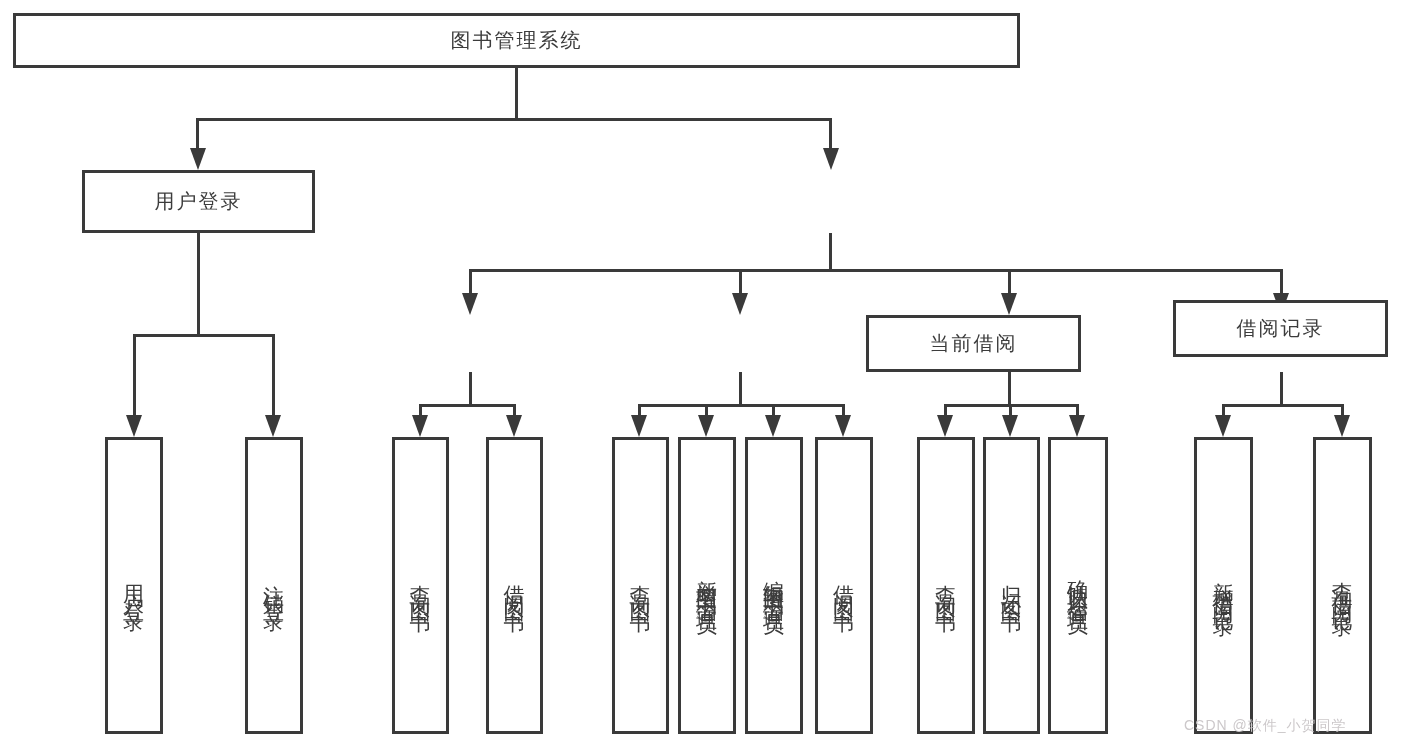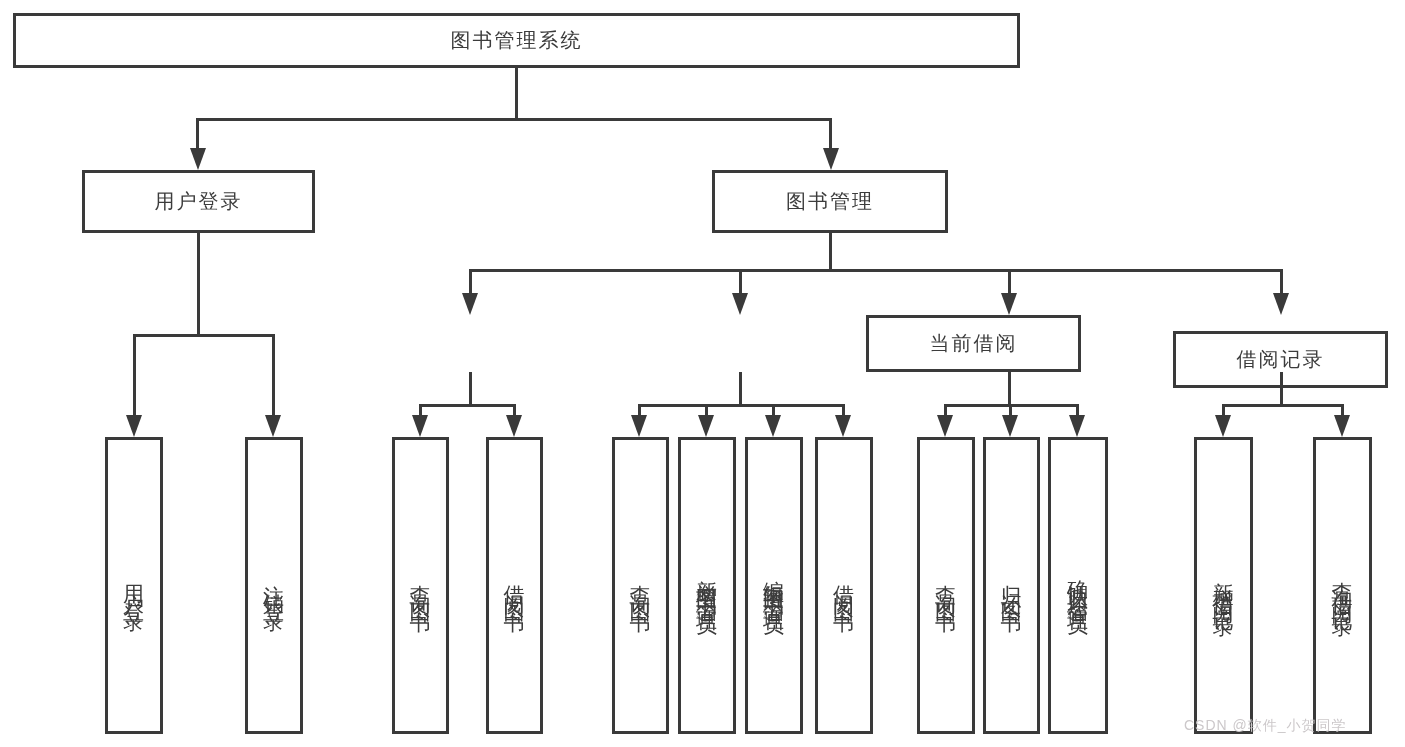--- a/index.html
+++ b/index.html
@@ -40,23 +40,20 @@
   <div class="line" style="left:515px; top:68px; width:3px; height:52px;"></div>
   <div class="line" style="left:196px; top:118px; width:636px; height:3px;"></div>
   <div class="line" style="left:196px; top:118px; width:3px; height:34px;"></div>
   <div class="arrow" style="left:190px; top:148px;"></div>
   <div class="line" style="left:829px; top:118px; width:3px; height:34px;"></div>
   <div class="arrow" style="left:823px; top:148px;"></div>
 
   <div class="box hbox" style="left:82px; top:170px; width:233px; height:63px;">
     <span>用户登录</span>
   </div>
-  <div class="box hbox" style="left:712px; top:170px; width:236px; height:63px;">
-    <span>图书管理</span>
-  </div>
 
   <div class="line" style="left:197px; top:233px; width:3px; height:103px;"></div>
   <div class="line" style="left:133px; top:334px; width:142px; height:3px;"></div>
   <div class="line" style="left:133px; top:334px; width:3px; height:83px;"></div>
   <div class="arrow" style="left:126px; top:415px;"></div>
   <div class="line" style="left:272px; top:334px; width:3px; height:83px;"></div>
   <div class="arrow" style="left:265px; top:415px;"></div>
 
   <div class="line" style="left:829px; top:233px; width:3px; height:38px;"></div>
   <div class="line" style="left:469px; top:269px; width:813px; height:3px;"></div>
@@ -65,21 +62,21 @@
   <div class="line" style="left:739px; top:269px; width:3px; height:26px;"></div>
   <div class="arrow" style="left:732px; top:293px;"></div>
   <div class="line" style="left:1008px; top:269px; width:3px; height:26px;"></div>
   <div class="arrow" style="left:1001px; top:293px;"></div>
   <div class="line" style="left:1280px; top:269px; width:3px; height:26px;"></div>
   <div class="arrow" style="left:1273px; top:293px;"></div>
 
   <div class="box hbox" style="left:858px; top:315px; width:215px; height:57px;margin-left:8px;">
     <span>当前借阅</span>
   </div>
-  <div class="box hbox" style="left:1173px; top:331px; width:215px; height:57px;justify-content:center;">
+  <div class="box hbox" style="left:1173px; top:300px; width:215px; height:57px;justify-content:center;">
     <span>借阅记录</span>
   </div>
 
   <div class="line" style="left:469px; top:372px; width:3px; height:34px;"></div>
   <div class="line" style="left:419px; top:404px; width:97px; height:3px;"></div>
   <div class="line" style="left:419px; top:404px; width:3px; height:14px;"></div>
   <div class="arrow" style="left:412px; top:415px;"></div>
   <div class="line" style="left:513px; top:404px; width:3px; height:14px;"></div>
   <div class="arrow" style="left:506px; top:415px;"></div>
 

